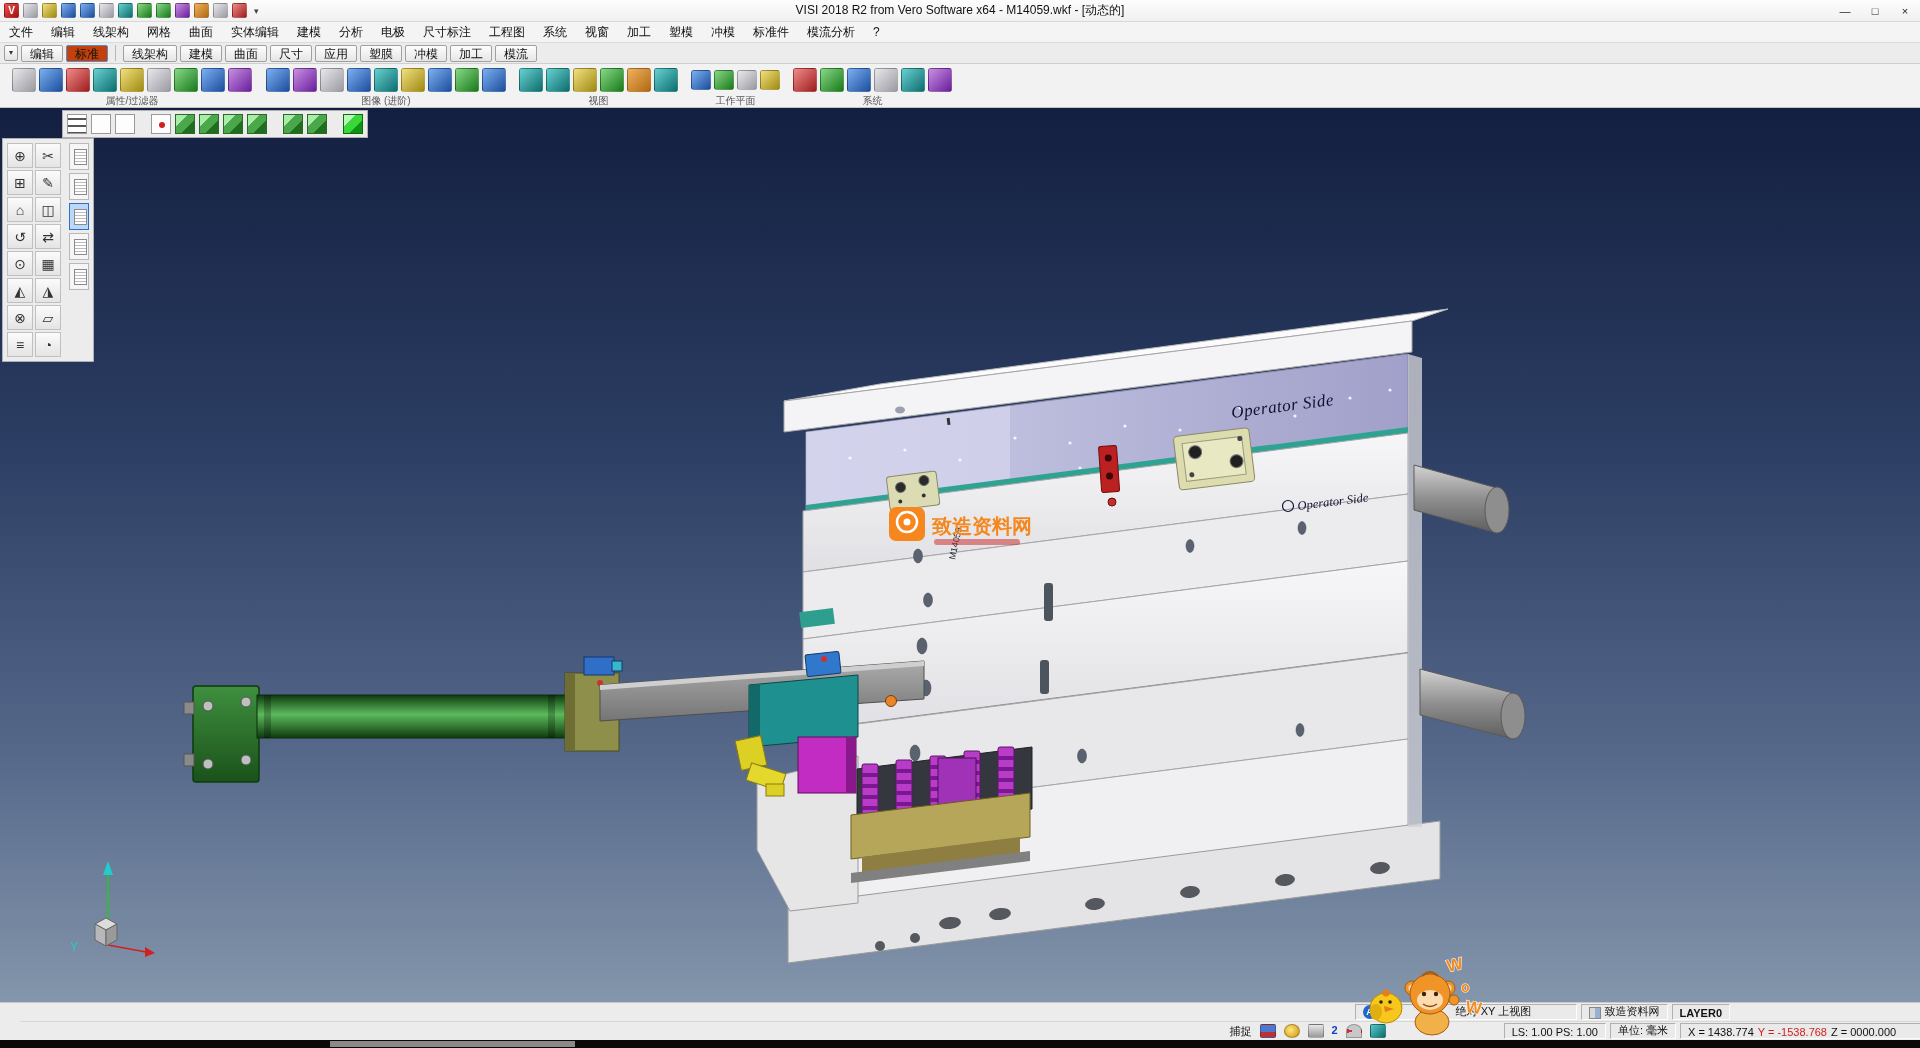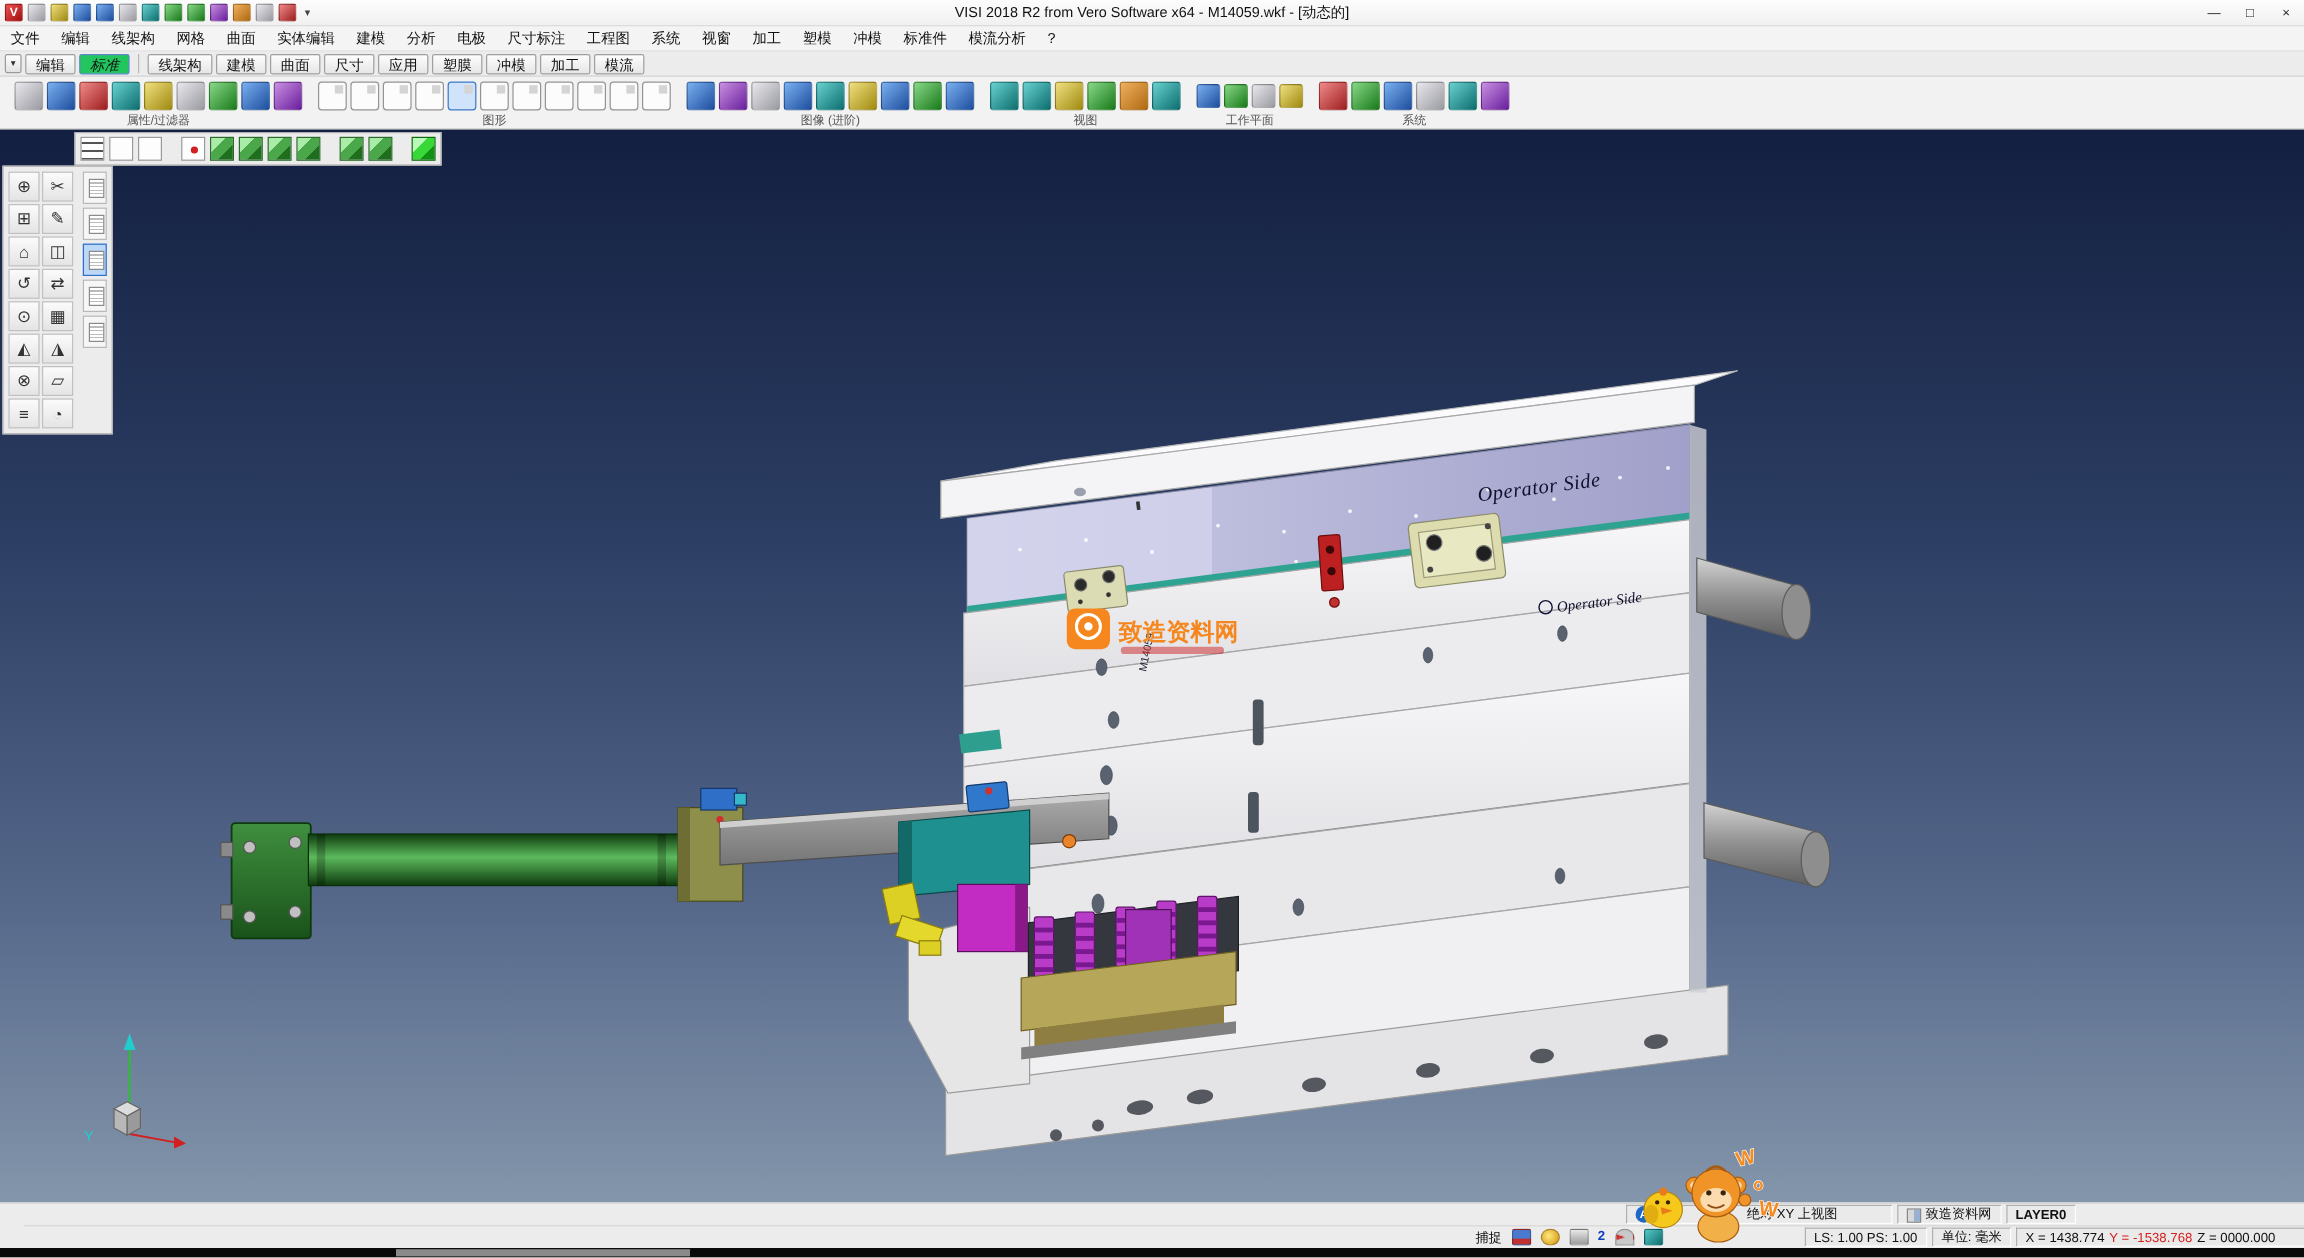--- a/index.html
+++ b/index.html
@@ -26,21 +26,21 @@
     background:#f4f4f4; border-bottom:1px solid #dcdcdc; display:flex; align-items:center; }
   .menu-item { font-size:12px; color:#111; padding:0 9px; height:21px; line-height:21px; }
 
   
   .tabrow { position:absolute; left:0; top:43px; width:1920px; height:21px; background:#ececec;
     border-bottom:1px solid #cfcfcf; display:flex; align-items:center; gap:3px; padding-left:4px; }
   .tab-drop { width:14px; height:16px; border:1px solid #9a9a9a; background:linear-gradient(#fff,#e2e2e2);
     font-size:8px; color:#333; text-align:center; line-height:14px; border-radius:2px; }
   .tab { font-size:12px; color:#111; padding:0 8px; height:17px; line-height:16px;
     border:1px solid #a0a0a0; border-radius:2px; background:linear-gradient(#fdfdfd,#e6e6e6); }
-  .tab.active { background:#22c55e; border-color:#5a8ac8;font-style:italic; }
+  .tab.active { background:#c2410c; border-color:#5a8ac8; }
   .vsep { width:1px; height:16px; background:#b8b8b8; margin:0 4px; }
   .tabs-right { display:flex; gap:3px; }
 
   
   .ribbon { position:absolute; left:0; top:64px; width:1920px; height:44px; background:#f2f2f2;
     border-bottom:1px solid #c4c4c4; display:flex; align-items:center; padding-left:6px; }
   .rgroup { display:flex; flex-direction:column; justify-content:flex-start; padding:2px 6px 0 6px; }
   .ricons { display:flex; gap:3px; align-items:center; height:28px; }
   .rlabel { font-size:10px; color:#555; text-align:center; height:13px; line-height:13px; }
   .rsep { width:1px; background:#c6c6c6; margin:3px 0; }
@@ -199,36 +199,20 @@
         <div class="ic g4"></div>
         <div class="ic g5"></div>
         <div class="ic g1"></div>
         <div class="ic g6"></div>
         <div class="ic g2"></div>
         <div class="ic g7"></div>
       </div>
       <div class="rlabel">属性/过滤器</div>
     </div>
     <div class="rsep"></div>
-    <div class="rgroup">
-      <div class="ricons">
-        <div class="ic ic-page g4"></div>
-        <div class="ic ic-page"></div>
-        <div class="ic ic-page"></div>
-        <div class="ic ic-page"></div>
-        <div class="ic ic-page active"></div>
-        <div class="ic ic-page"></div>
-        <div class="ic ic-page"></div>
-        <div class="ic ic-page"></div>
-        <div class="ic ic-page"></div>
-        <div class="ic ic-page"></div>
-        <div class="ic ic-page"></div>
-      </div>
-      <div class="rlabel">图形</div>
-    </div>
     <div class="rsep"></div>
     <div class="rgroup">
       <div class="ricons">
         <div class="ic g2"></div>
         <div class="ic g7"></div>
         <div class="ic g1"></div>
         <div class="ic g2"></div>
         <div class="ic g4"></div>
         <div class="ic g5"></div>
         <div class="ic g2"></div>

